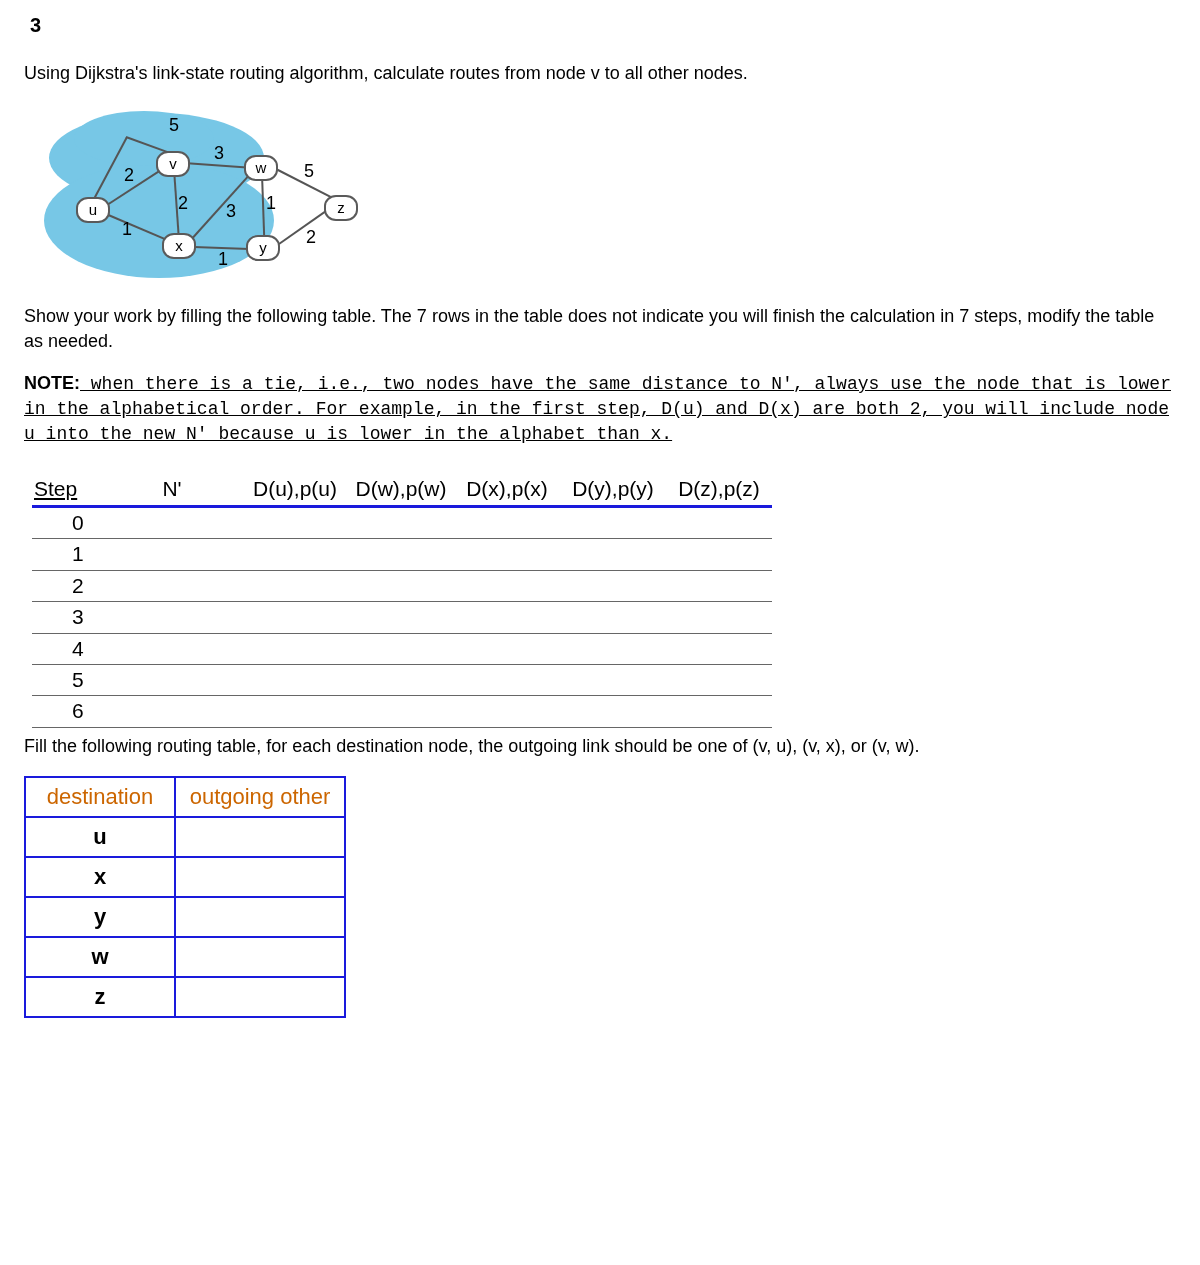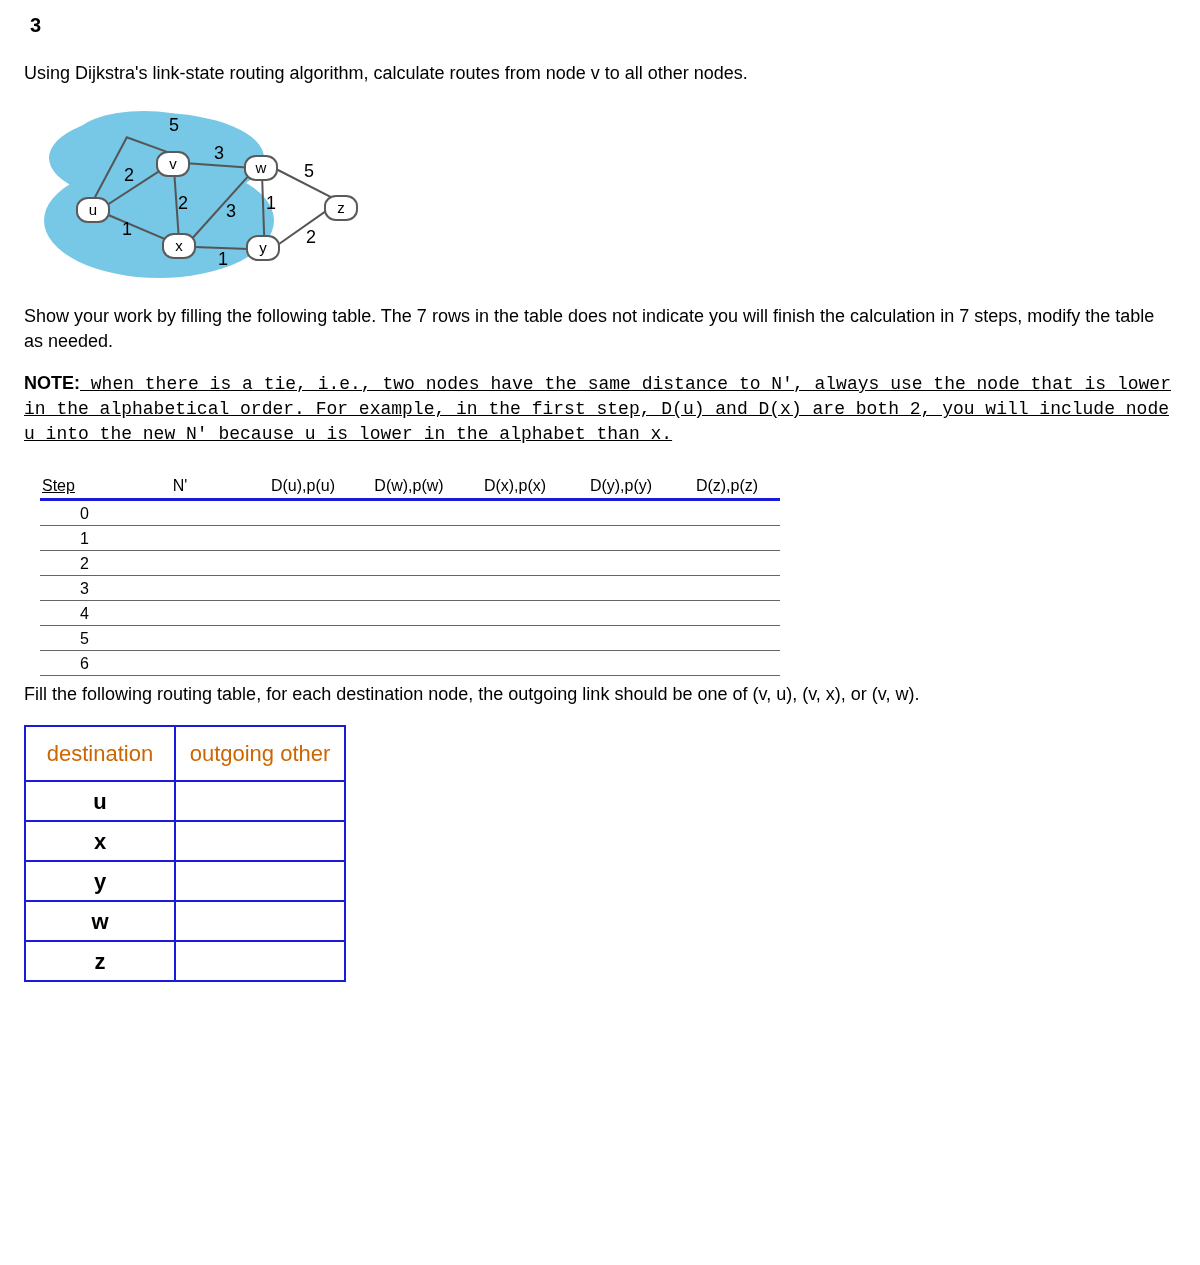--- a/index.html
+++ b/index.html
@@ -58,22 +58,22 @@
     transform-origin: left center;
   }
   .ew { position: absolute; font-size: 18px; }
   .figure .node, .figure .ew { z-index: 3; }
   .figure .edge { z-index: 2; }
   .figure .blob { z-index: 1; }
 
   
   .steps {
     border-collapse: collapse;
-    margin: 26px 0 2px 16px;
-    font-size: 16px;
+    margin: 26px 0 2px 8px;
+    font-size: 21px;
     width: 740px;
     table-layout: fixed;
   }
   .steps col.c-step { width: 70px; }
   .steps col.c-np   { width: 140px; }
   .steps col.c-d    { width: 106px; }
   .steps thead th {
     text-align: center;
     font-weight: normal;
     padding: 2px 4px;
@@ -101,21 +101,21 @@
     margin-top: 18px;
     font-size: 22px;
   }
   .routing th, .routing td {
     border: 2px solid #1a1adc;
     text-align: center;
   }
   .routing th {
     color: #cc6600;
     font-weight: normal;
-    padding: 12px 8px;
+    padding: 4px 8px;
     height: 28px;
   }
   .routing td {
     font-weight: bold;
     height: 36px;
   }
   .routing col.c1 { width: 150px; }
   .routing col.c2 { width: 170px; }
 
   .note {

